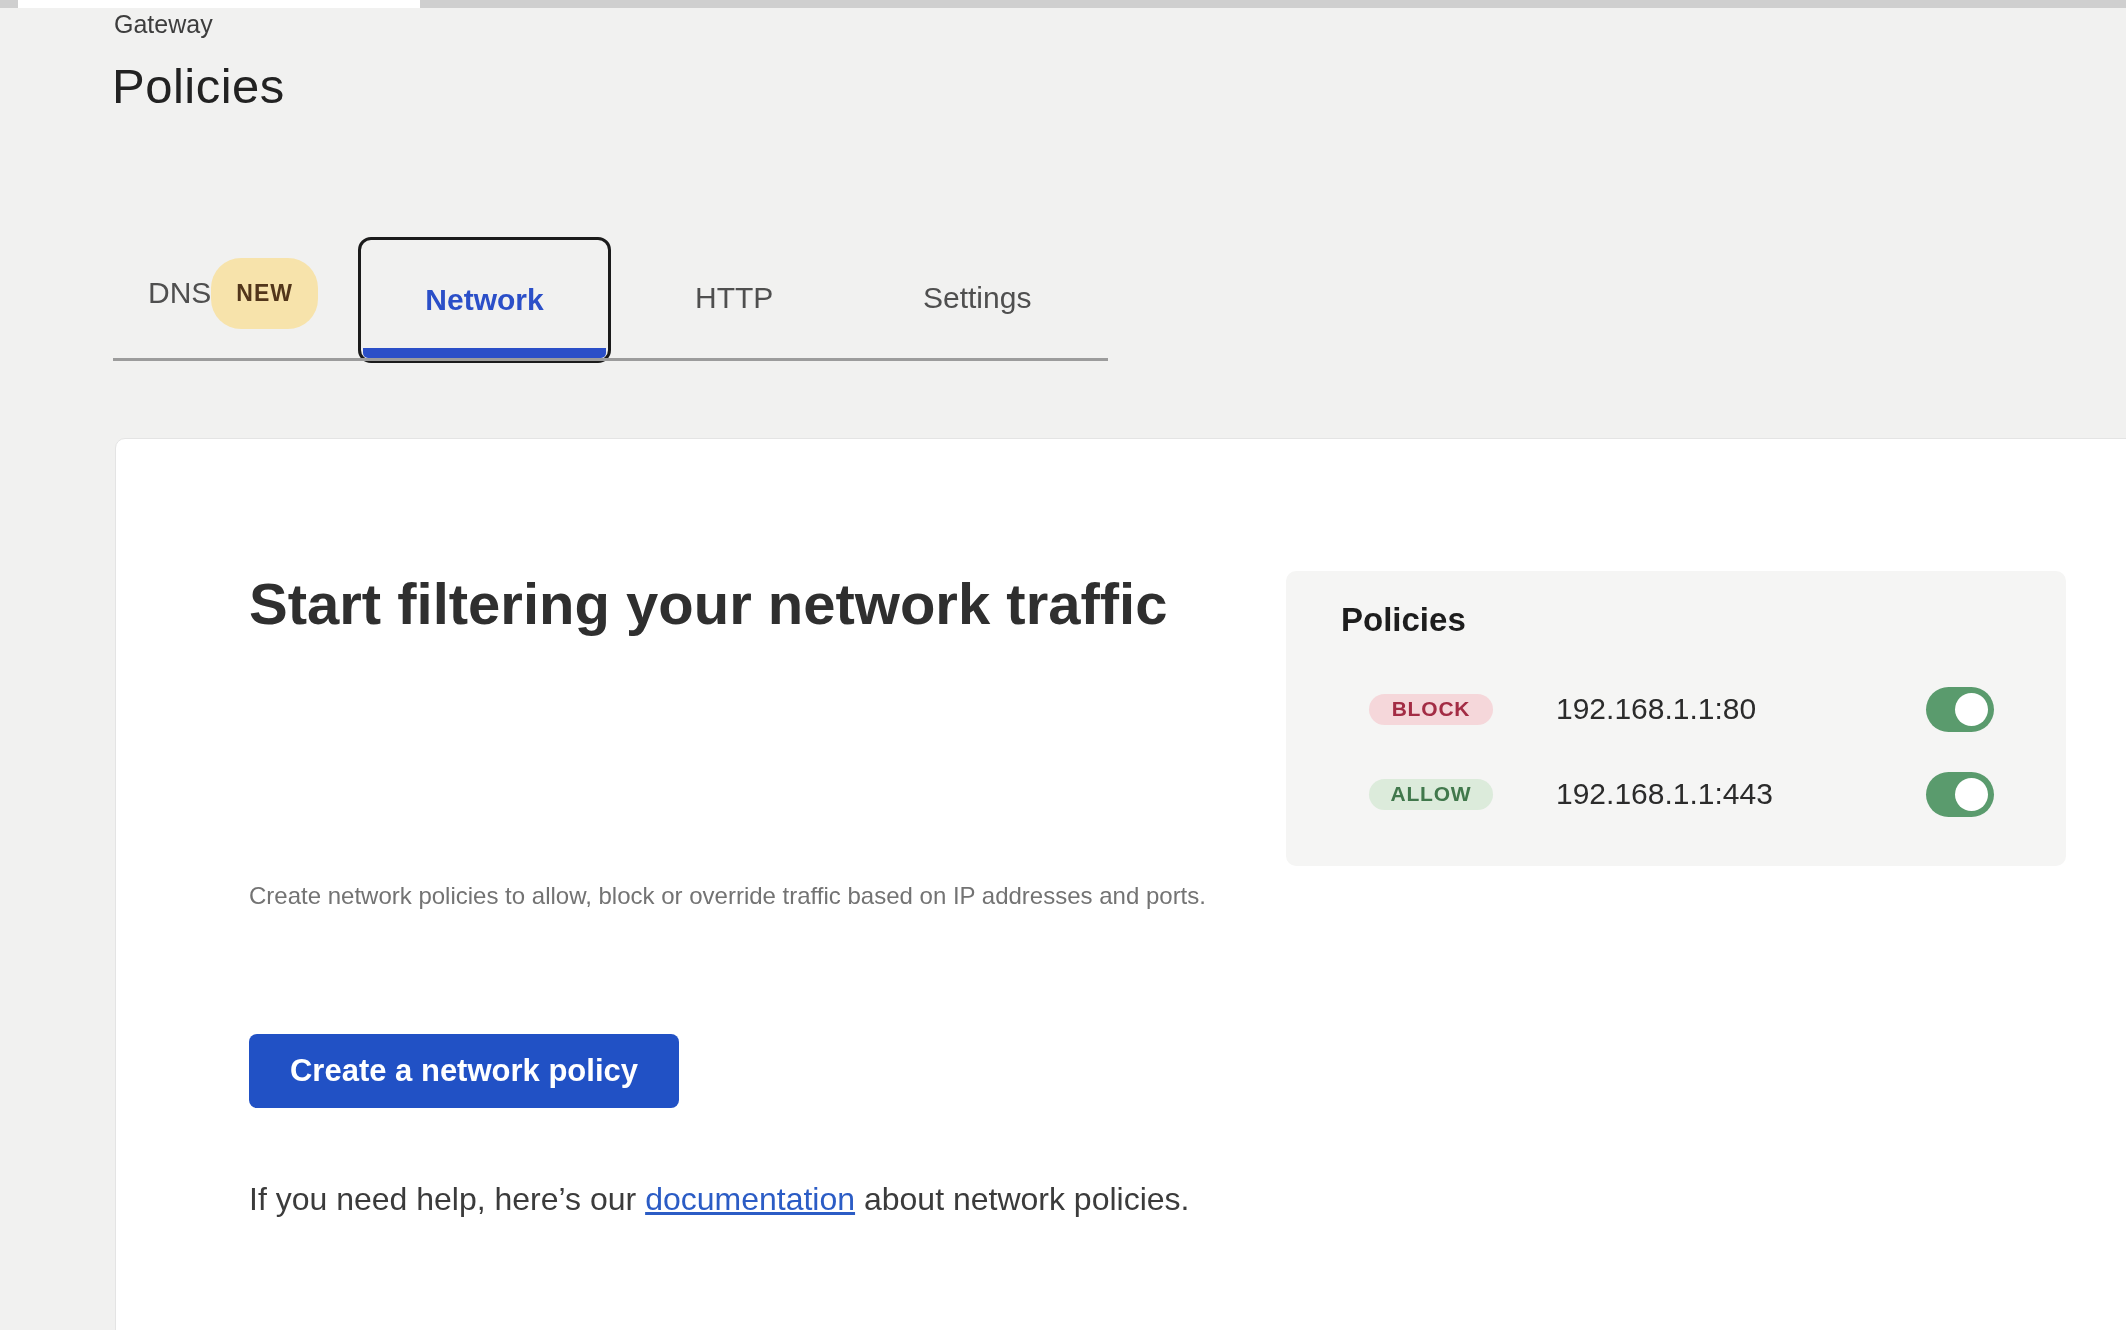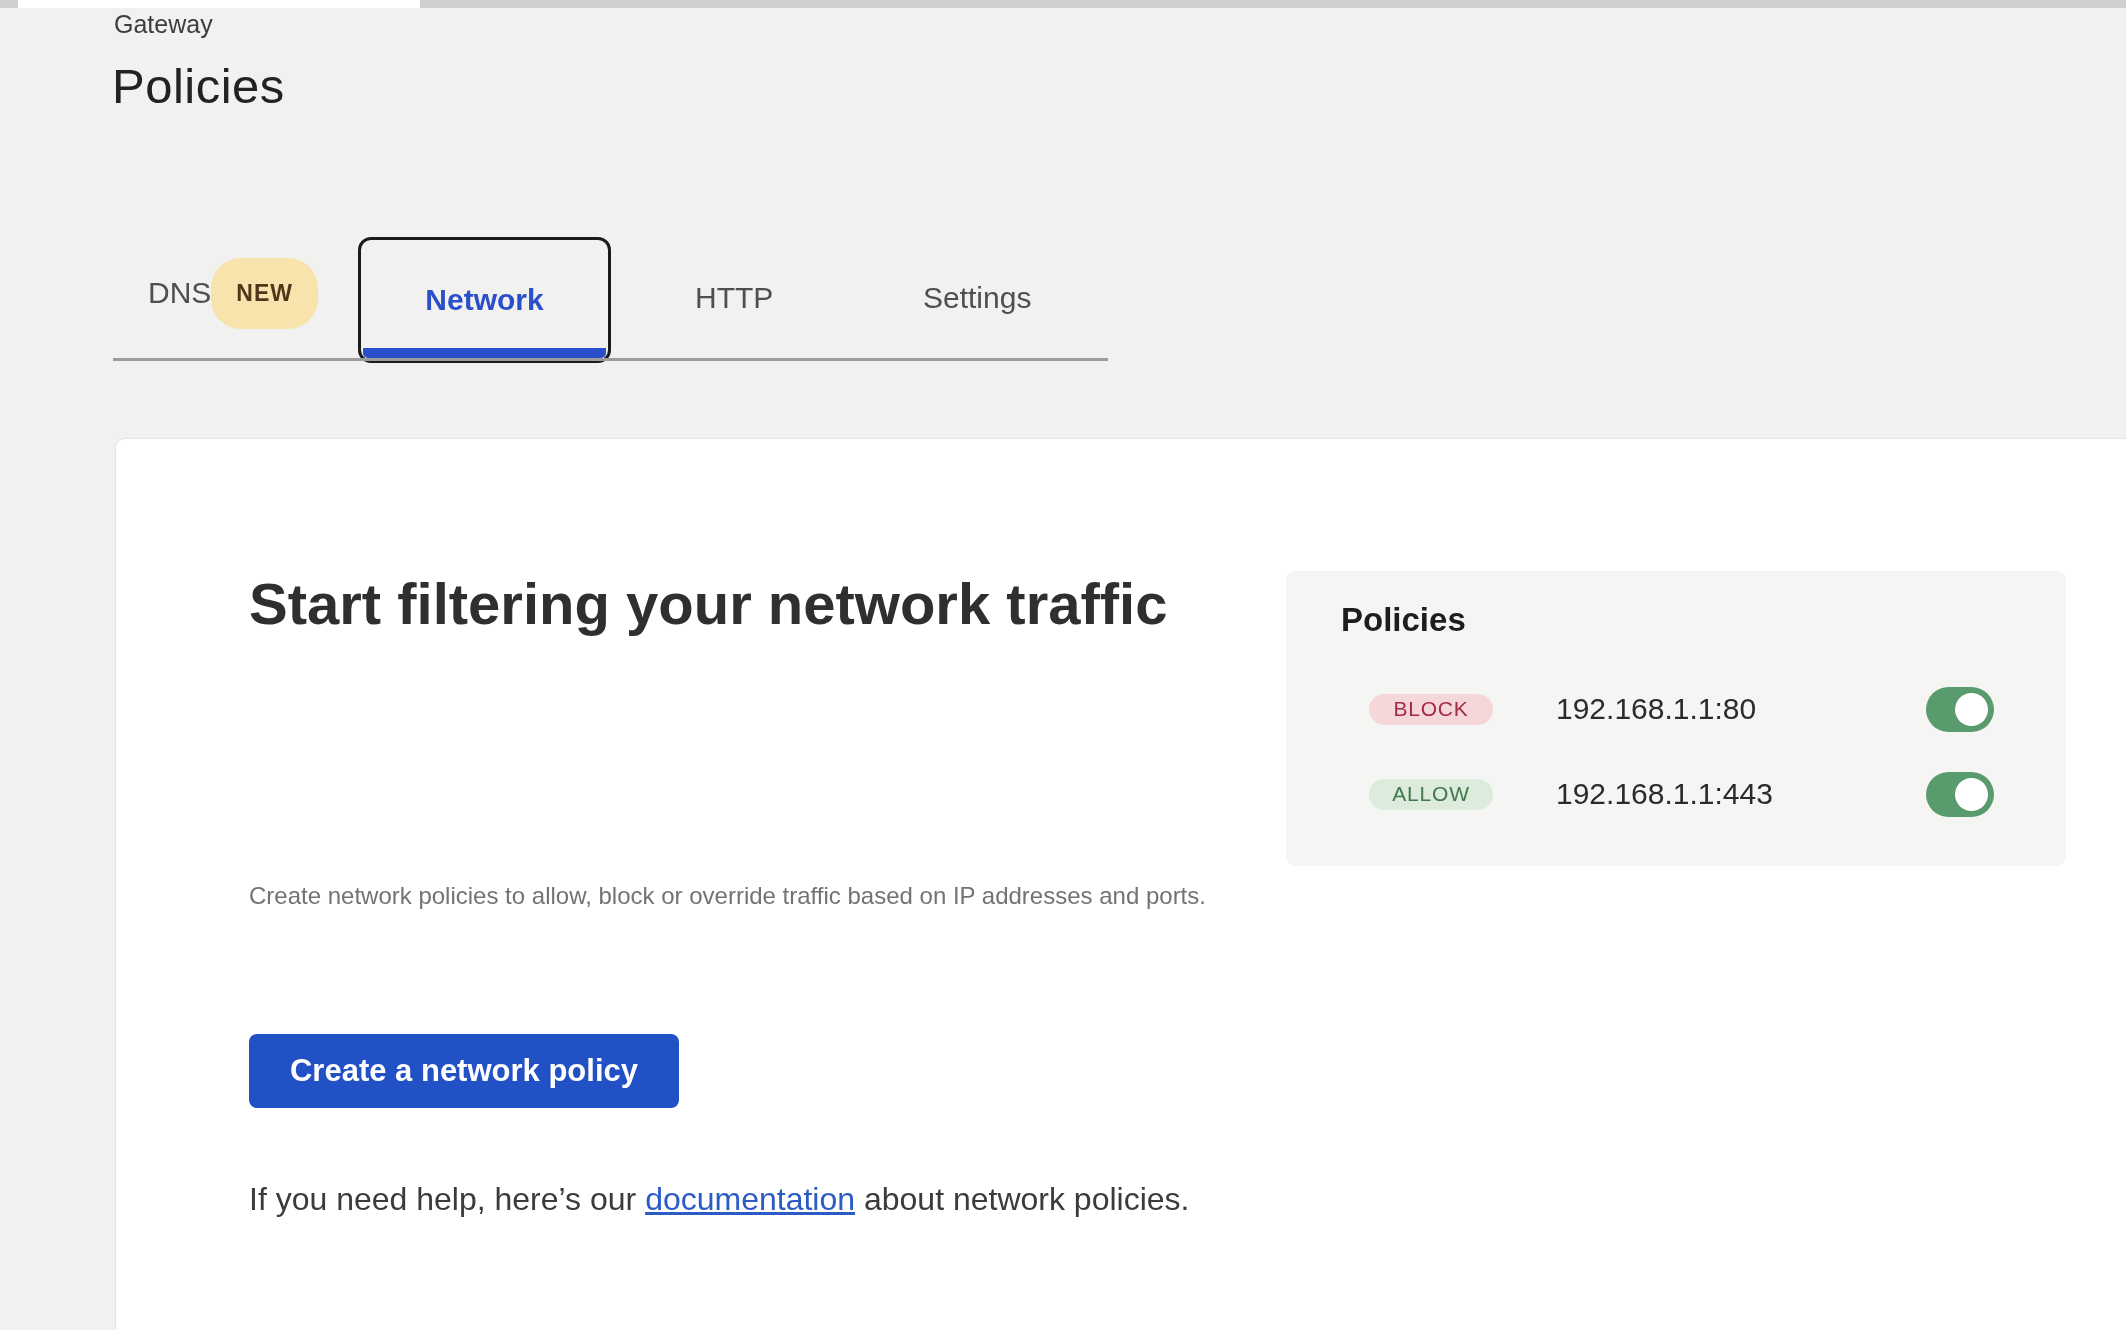--- a/index.html
+++ b/index.html
@@ -98,21 +98,21 @@
   }
   .policy-row {
     position: absolute; left: 83px; width: 625px; height: 48px;
     display: flex; align-items: center;
   }
   .policy-row.row-0 { top: 114px; }
   .policy-row.row-1 { top: 199px; }
   .action-badge {
     width: 124px; height: 31px; border-radius: 24px;
     display: flex; align-items: center; justify-content: center;
-    font-size: 21px; font-weight: 400; letter-spacing: 0.8px;
+    font-size: 21px; font-weight: 700; letter-spacing: 0.8px;
     flex: 0 0 auto;
   }
   .badge-block { background: #f5d7da; color: #a32c44; }
   .badge-allow { background: #dcebdb; color: #41784c; }
   .policy-target {
     margin-left: 63px; font-size: 30px; color: #2b2b2b;
   }
   .toggle {
     margin-left: auto; width: 68px; height: 45px; border-radius: 23px;
     background: #5a9b6d; position: relative; cursor: pointer; flex: 0 0 auto;

